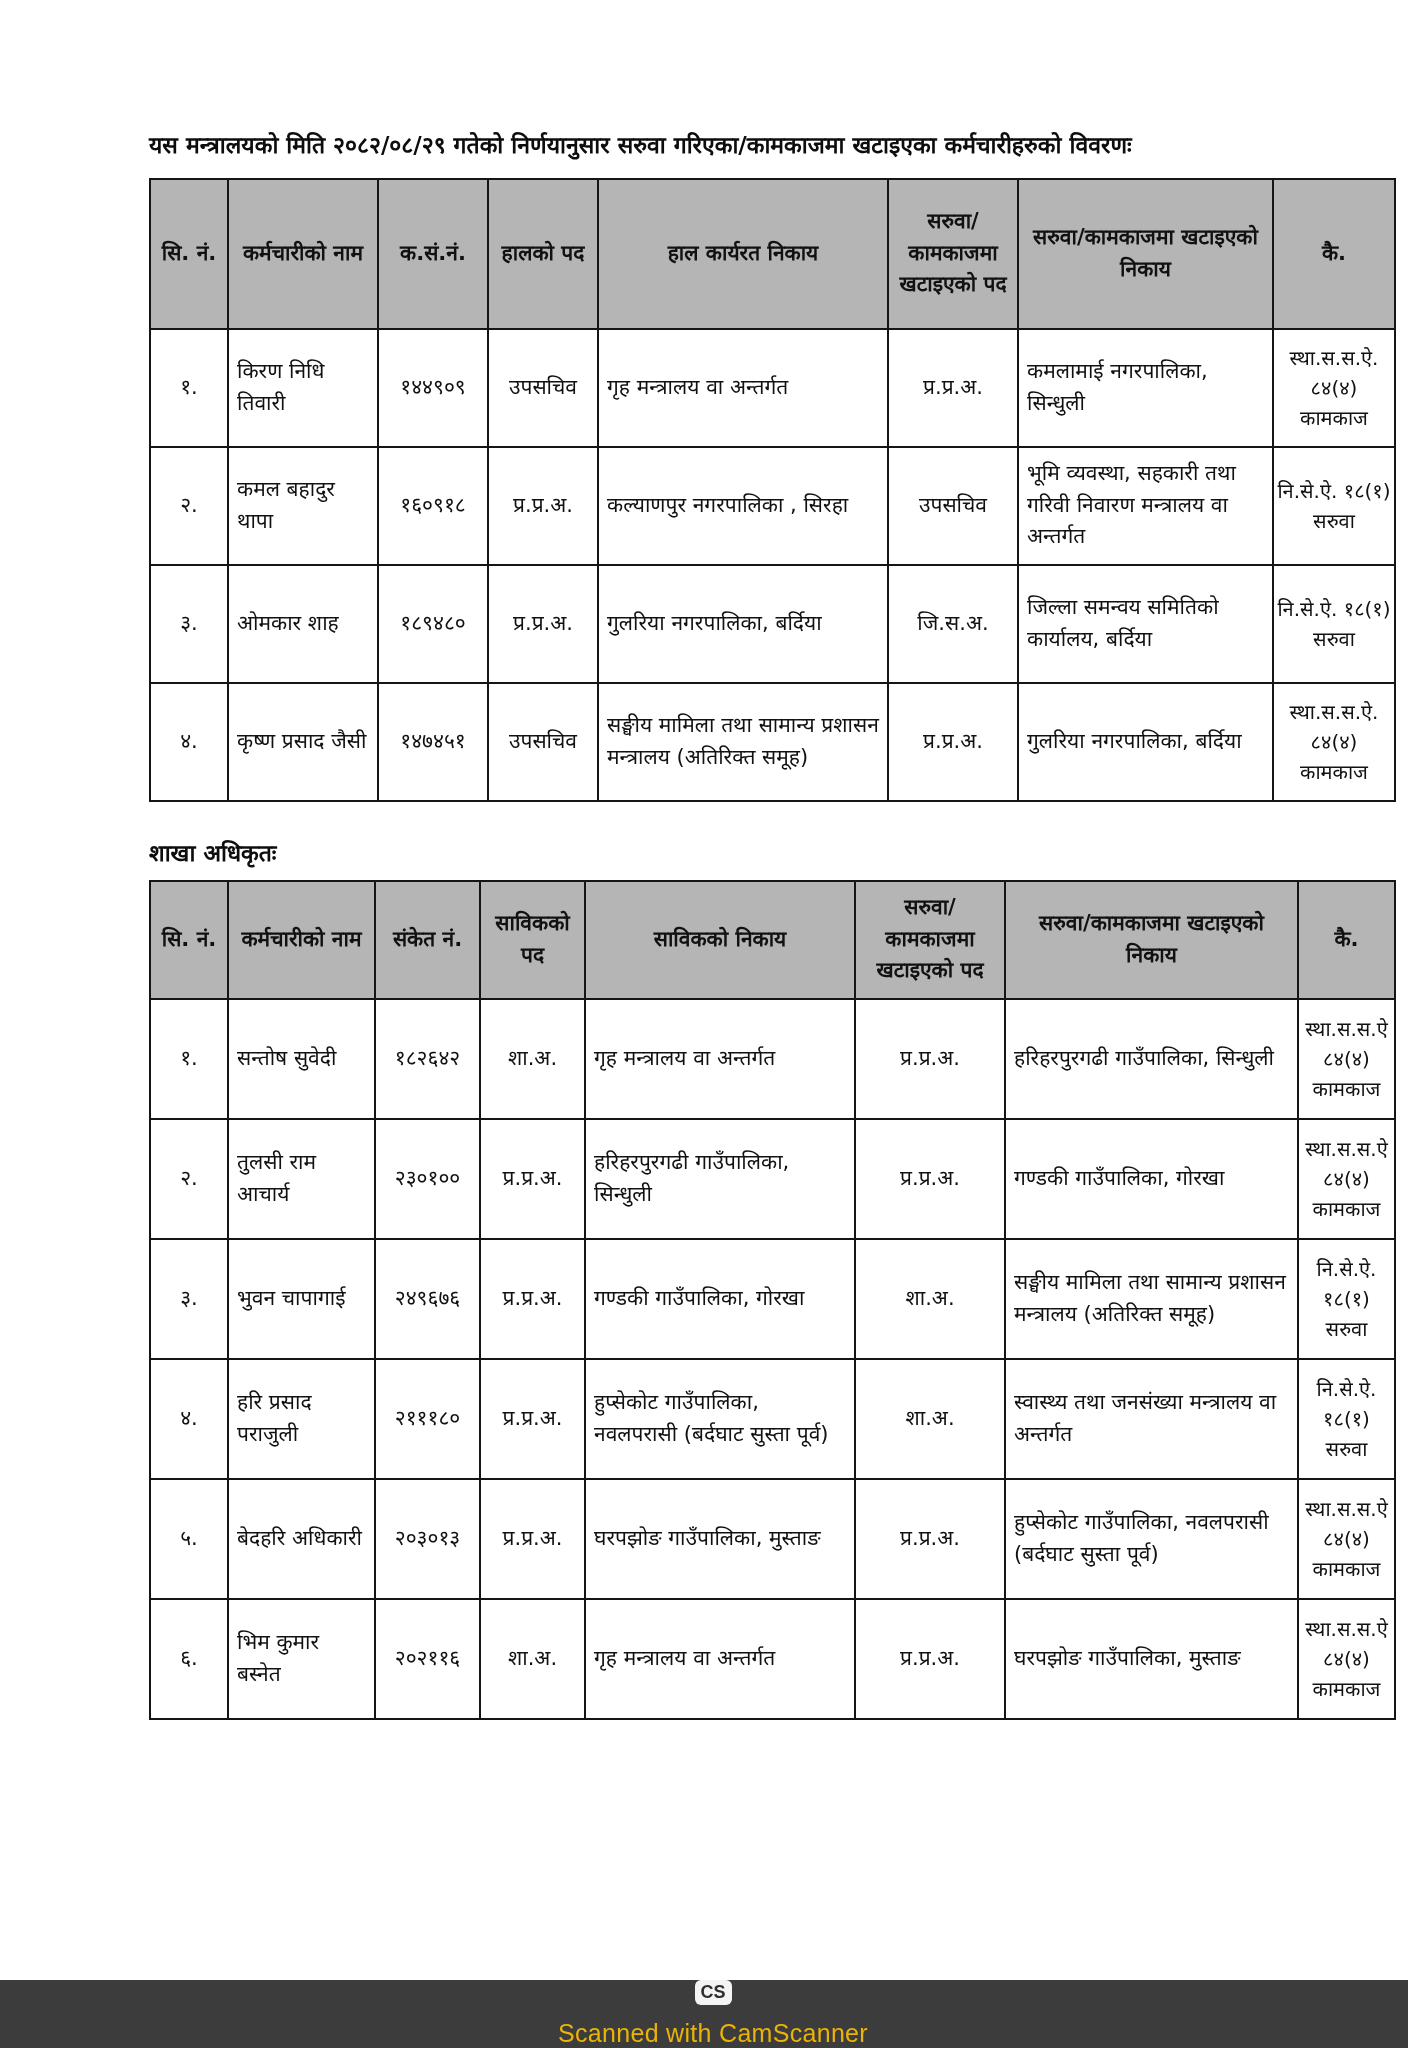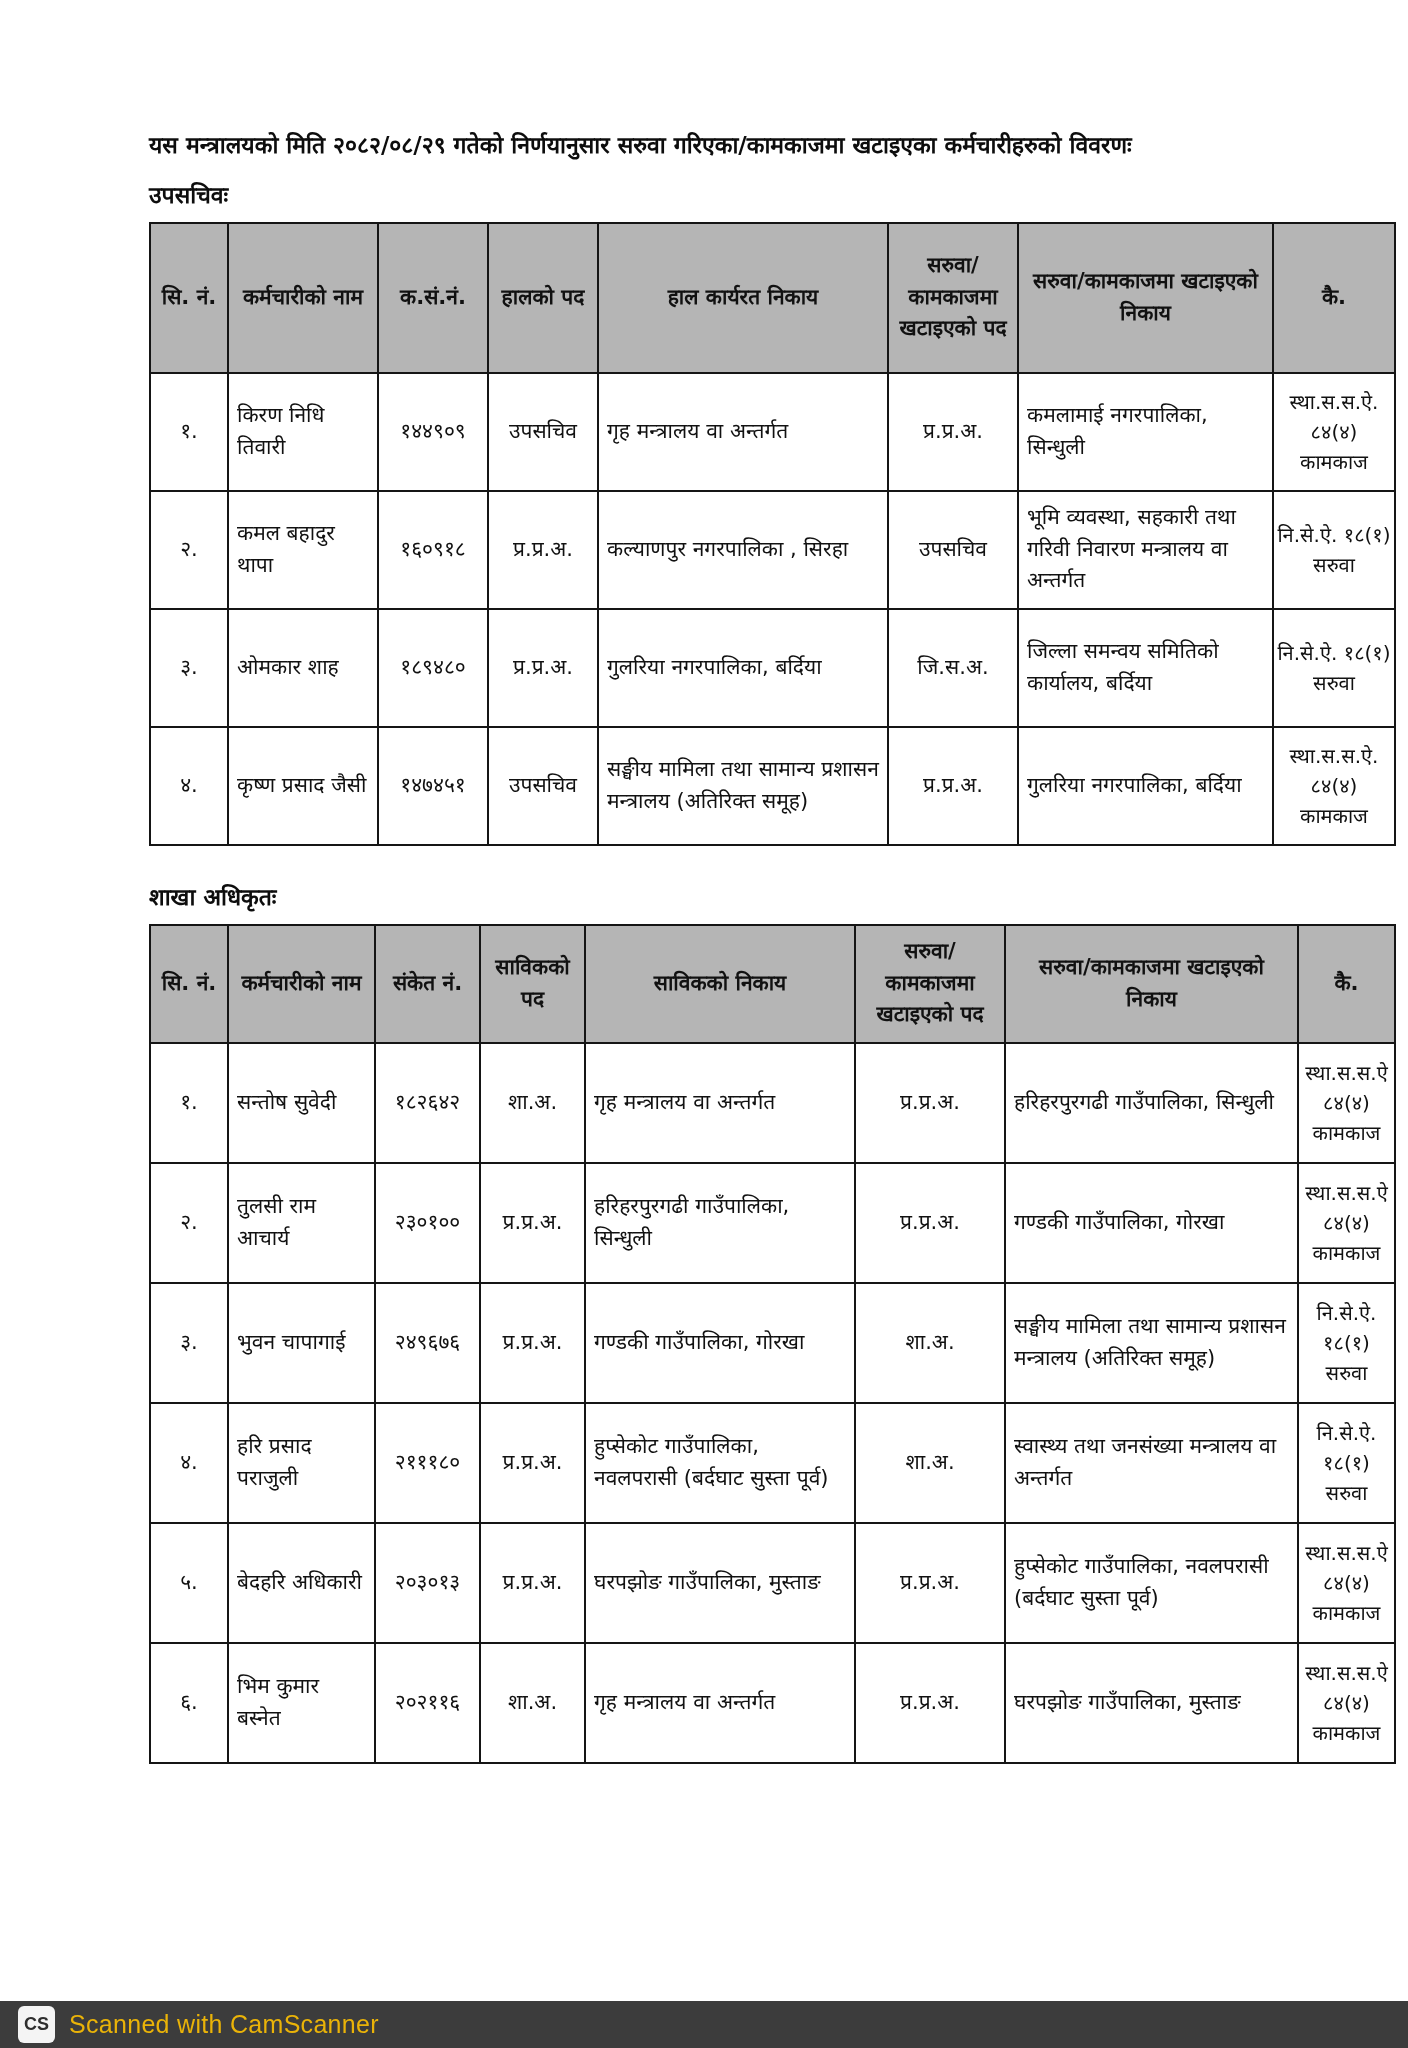--- a/index.html
+++ b/index.html
@@ -63,26 +63,27 @@
   #table2 thead tr{height:118px;}
   #table2 tbody tr{height:120px;}
   #table1 td:nth-child(8), #table2 td:nth-child(8){
     font-size:20px;
     padding:6px 3px;
     border-radius:24px;
   }
   .camscanner-bar{
     position:absolute;
     left:0;right:0;bottom:0;
-    height:47px;
+    height:68px;
     background:#3c3c3c;
     display:flex;
     align-items:center;
     gap:14px;
     padding-left:18px;
+    flex-direction:column;
   }
   .cs-logo{
     width:37px;height:37px;
     background:#f4f4f4;
     border-radius:6px;
     display:flex;
     align-items:center;
     justify-content:center;
     font-family:"Liberation Sans", sans-serif;
     font-weight:700;
@@ -96,21 +97,20 @@
     letter-spacing:0.3px;
   }
 </style>
 </head>
 <body>
 
 <div class="page">
   <div class="content">
 
     <p class="doc-title">यस मन्त्रालयको मिति २०८२/०८/२९ गतेको निर्णयानुसार सरुवा गरिएका/कामकाजमा खटाइएका कर्मचारीहरुको विवरणः</p>
-    <p class="section-label">उपसचिवः</p>
 
     <table class="gov" id="table1">
       <colgroup>
         <col style="width:78px">
           <col style="width:150px">
           <col style="width:110px">
           <col style="width:110px">
         <col style="width:290px">
           <col style="width:130px">
           <col style="width:255px">

